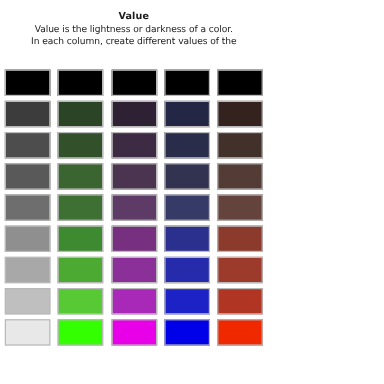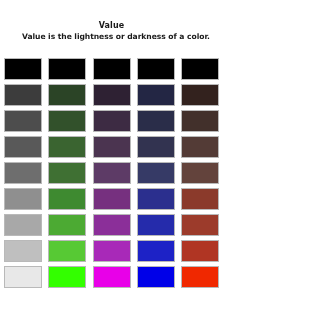--- a/index.html
+++ b/index.html
@@ -12,37 +12,37 @@
     background: #ffffff;
     font-family: "DejaVu Sans", sans-serif;
     overflow: hidden;
   }
   .page {
     position: relative;
     width: 223px;
     height: 320px;
     background: #ffffff;
     box-sizing: border-box;
-    padding: 16px;
+    padding: 4px;
   }
   .header {
     padding: 4px 6px 0 6px;
     text-align: center;
   }
   .title {
     font-size: 8px;
     font-weight: bold;
     color: #1a1a1a;
     letter-spacing: 0.1px;
     line-height: 11px;
     margin: 0 0 1px 0;
   }
   .subtitle {
     font-size: 7.6px;
-    font-weight: bold;
+    font-weight: normal;
     color: #1a1a1a;
     line-height: 10.4px;
     margin: 0;
     letter-spacing: -0.05px;
   }
   .subtitle-line {
     display: block;
     white-space: nowrap;
   }
   .grid {
@@ -74,20 +74,21 @@
 </style>
 </head>
 <body>
 
 <div class="page">
 
   <div class="header">
     <div class="title">Value</div>
     <div class="subtitle">
       <span class="subtitle-line">Value is the lightness or darkness of a color.</span>
+      <span class="subtitle-line">In each column, create different values of the</span>
     </div>
   </div>
 
   <div class="grid" id="value-grid">
       <div class="row">
         <div class="swatch" style="background: rgb(0, 0, 0); border-color: rgb(185, 185, 185);"></div>
         <div class="swatch" style="background: rgb(0, 0, 0); border-color: rgb(185, 185, 185);"></div>
         <div class="swatch" style="background: rgb(0, 0, 0); border-color: rgb(185, 185, 185);"></div>
         <div class="swatch" style="background: rgb(0, 0, 0); border-color: rgb(185, 185, 185);"></div>
         <div class="swatch" style="background: rgb(0, 0, 0); border-color: rgb(185, 185, 185);"></div>

